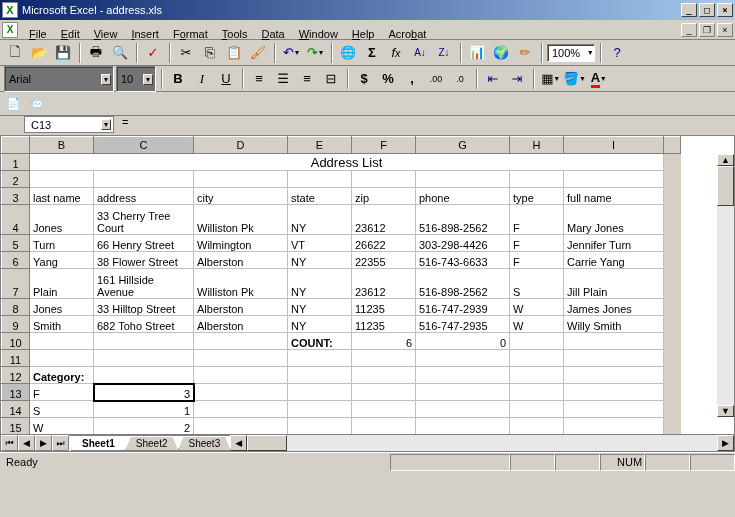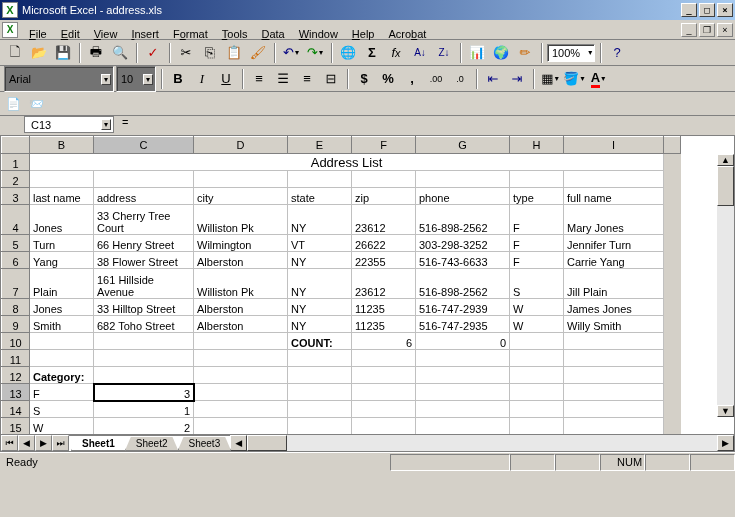--- a/index.html
+++ b/index.html
@@ -274,21 +274,21 @@
             <td class="" style="white-space:normal;vertical-align:bottom;">Mary Jones</td>
             <td style="border:none;background:#d4d0c8;"></td>
           </tr>
           <tr>
             <td class="rh">5</td>
             <td class="">Turn</td>
             <td class="">66 Henry Street</td>
             <td class="">Wilmington</td>
             <td class="">VT</td>
             <td class="">26622</td>
-            <td class="">303-298-3252</td>
+            <td class="">303-298-4426</td>
             <td class="">F</td>
             <td class="">Jennifer Turn</td>
             <td style="border:none;background:#d4d0c8;"></td>
           </tr>
           <tr>
             <td class="rh">6</td>
             <td class="">Yang</td>
             <td class="">38 Flower Street</td>
             <td class="">Alberston</td>
             <td class="">NY</td>

